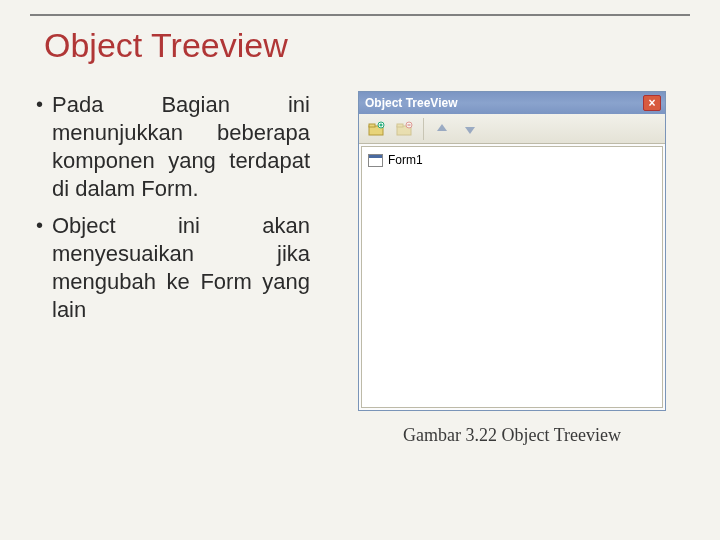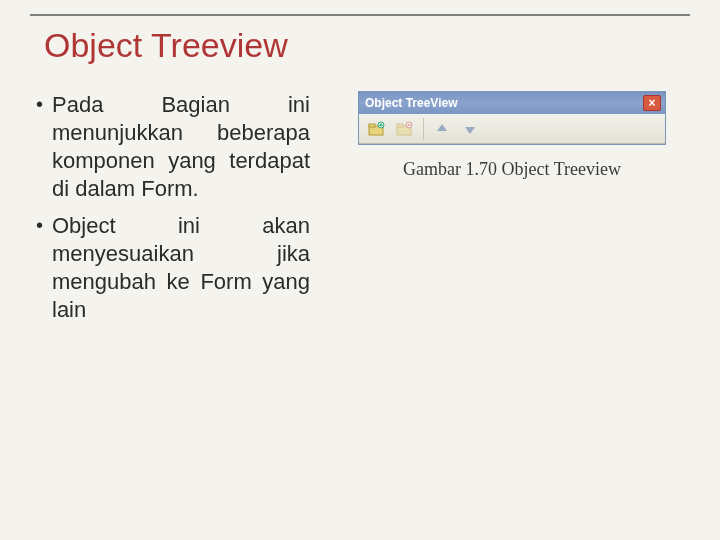--- a/index.html
+++ b/index.html
@@ -185,19 +185,25 @@
             <polygon points="7,2 12,9 2,9" fill="#3a5fa0"></polygon>
           </svg>
         </div>
         <div class="tbtn disabled">
           <svg width="14" height="14">
             <polygon points="2,5 12,5 7,12" fill="#3a5fa0"></polygon>
           </svg>
         </div>
       </div>
 
+      <div class="tree-area">
+        <div class="tree-item">
+          <span class="form-icon"></span>
+          <span>Form1</span>
+        </div>
+      </div>
 
     </div>
 
-    <div class="caption">Gambar 1.70 Object Treeview</div>
+    <div class="caption">Gambar 3.22 Object Treeview</div>
   </div>
 
 </div>
 
 </body></html>

